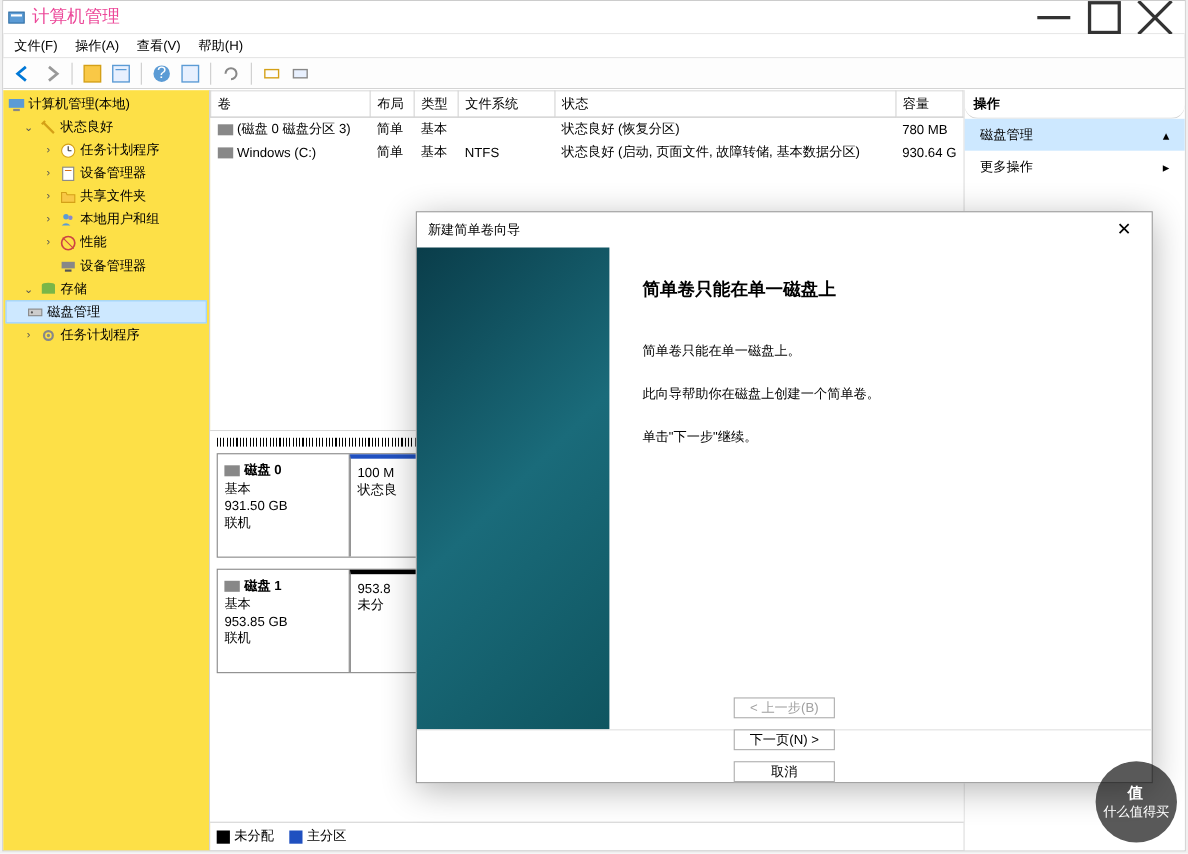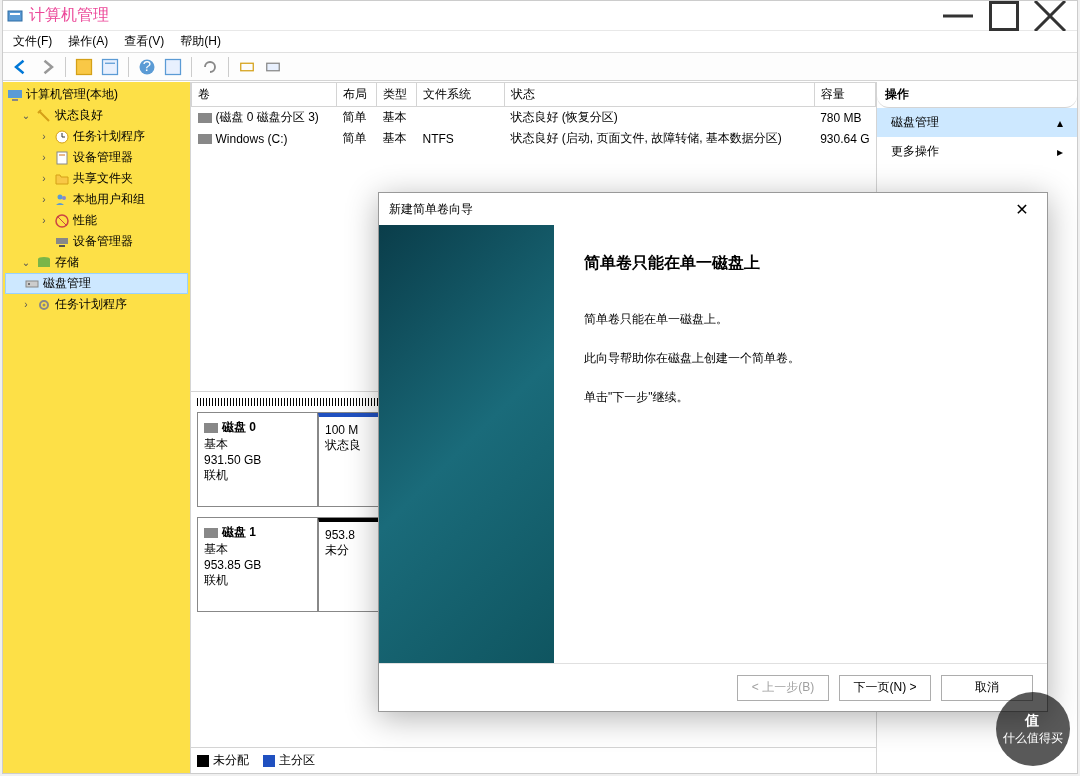--- a/index.html
+++ b/index.html
@@ -55,21 +55,21 @@
 
 .dialog { position: absolute; left: 378px; top: 192px; width: 670px; height: 520px; background: #fff; border: 1px solid #999; box-shadow: 0 6px 30px rgba(0,0,0,0.3); display: flex; flex-direction: column; }
 .dlg-title { height: 32px; display: flex; align-items: center; padding: 0 10px; font-size: 12px; gap: 48px; }
 .dlg-title-text { flex: 1; }
 .dlg-close { width: 30px; height: 30px; display: flex; align-items: center; justify-content: center; font-size: 16px; cursor: pointer; }
 .dlg-body { flex: 1; display: flex; }
 .dlg-side { width: 175px; background: linear-gradient(135deg, #0a3d4a 0%, #1a6b7a 50%, #0f5560 100%); }
 .dlg-content { flex: 1; padding: 28px 30px; }
 .dlg-content h2 { font-size: 16px; font-weight: bold; margin-bottom: 36px; }
 .dlg-content p { font-size: 12px; margin-bottom: 20px; line-height: 1.6; }
-.dlg-buttons { height: 48px; display: flex; align-items: center; justify-content: flex-end; gap: 10px; padding: 0 14px; border-top: 1px solid #e0e0e0; }
+.dlg-buttons { height: 48px; display: flex; align-items: center; justify-content: flex-end; gap: 10px; padding: 0 14px; border-top: 1px solid #e0e0e0; flex-direction: column; }
 .dlg-btn { min-width: 92px; height: 26px; border: 1px solid #adadad; background: #fff; cursor: pointer; font-size: 12px; padding: 0 10px; }
 .dlg-btn:disabled { color: #a0a0a0; cursor: default; }
 
 .watermark { position: absolute; right: 10px; bottom: 10px; width: 74px; height: 74px; border-radius: 50%; background: rgba(0,0,0,0.65); color: #fff; display: flex; flex-direction: column; align-items: center; justify-content: center; font-size: 10px; text-align: center; }
 .watermark-top { font-size: 14px; font-weight: bold; letter-spacing: 2px; }
 
 svg { width: 100%; height: 100%; }
 </style>
 </head>
 <body>

